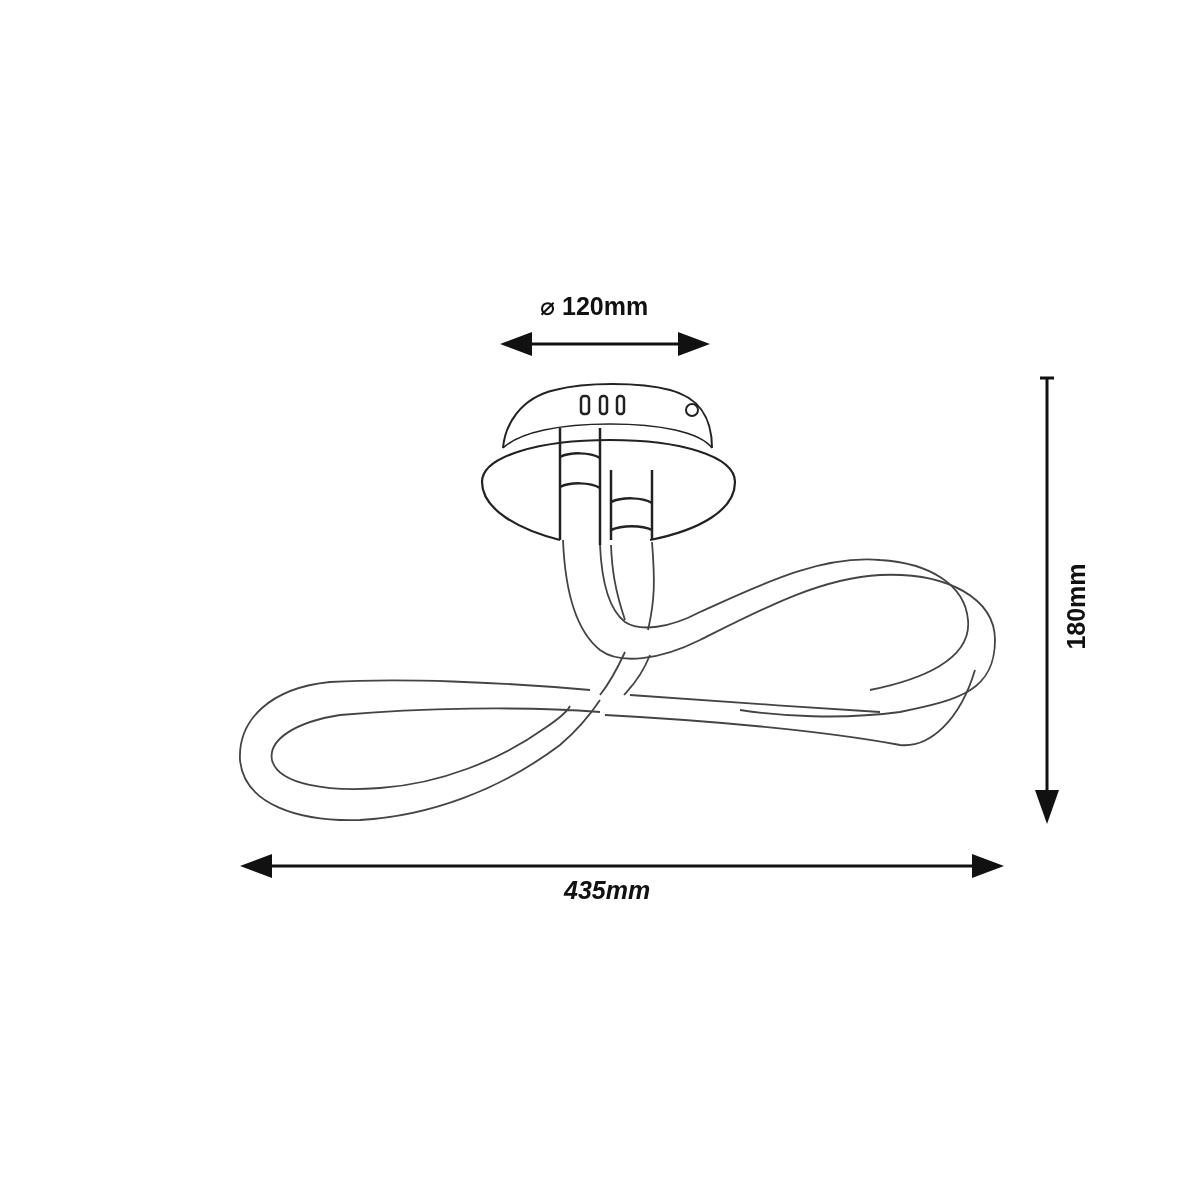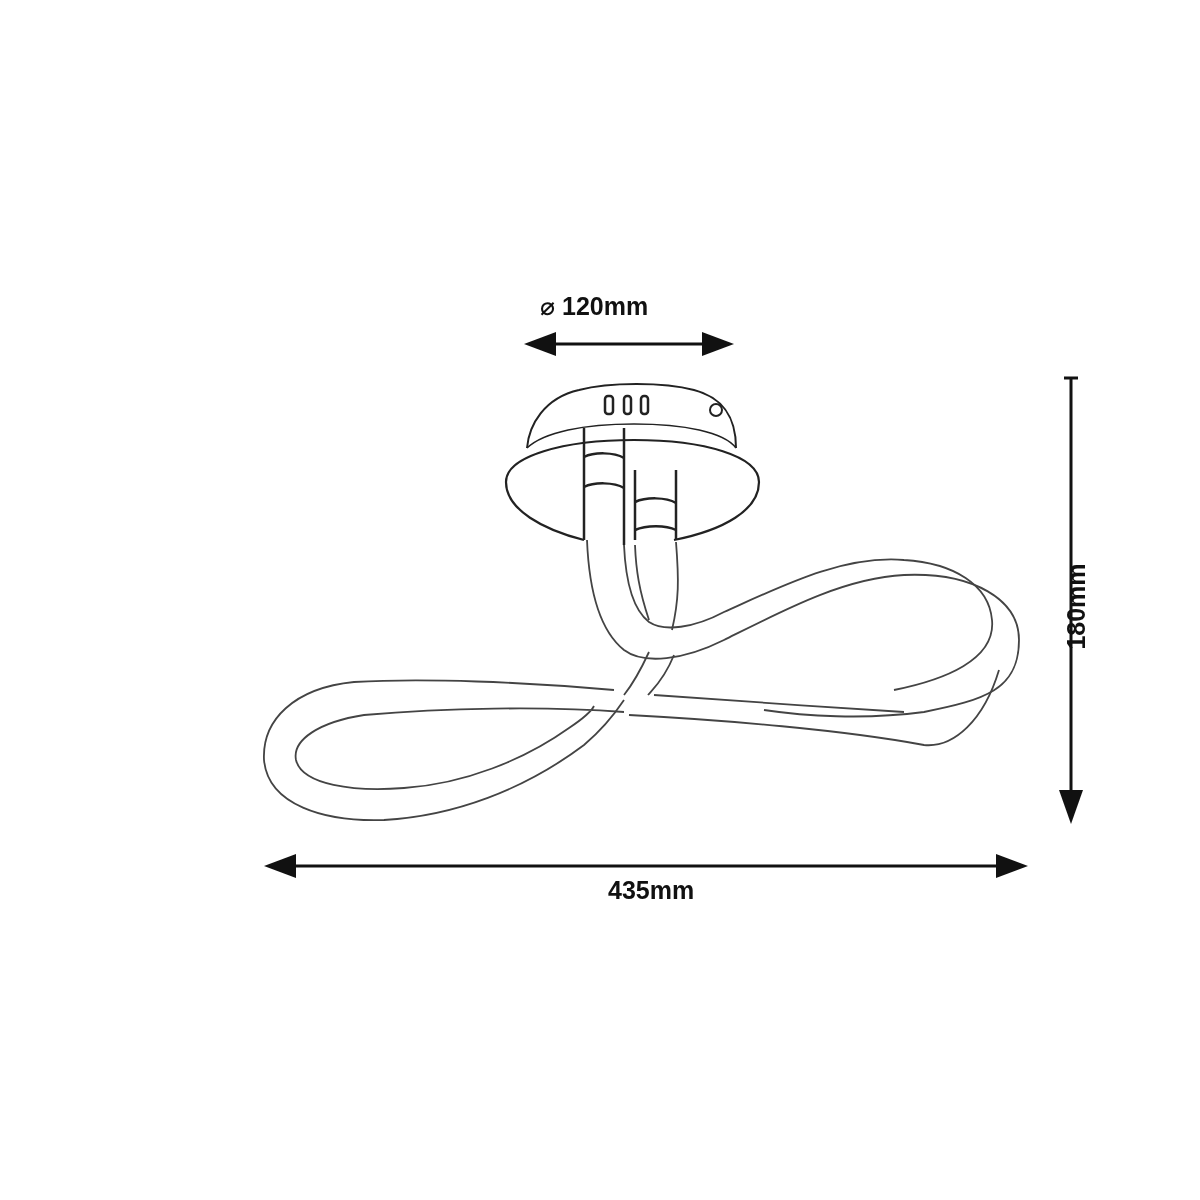--- a/index.html
+++ b/index.html
@@ -1,26 +1,26 @@
 <!DOCTYPE html>
 <html><head>
   <meta charset="utf-8">
   <style>
     html, body { margin: 0; padding: 0; background: #ffffff; }
     body { width: 1200px; height: 1200px; position: relative; overflow: hidden; }
-    .canvas { position: absolute; left: 0; top: 0; width: 1064px; height: 1200px; padding-left: 24px; }
+    .canvas { position: absolute; left: 0; top: 0; width: 1064px; height: 1200px; }
     .dim-label {
       position: absolute;
       font-family: "Liberation Sans", "DejaVu Sans", sans-serif;
       font-weight: bold;
       color: #111111;
       white-space: nowrap;
     }
     .dim-top { left: 540px; top: 292px; font-size: 25px; letter-spacing: 0px; }
-    .dim-bottom { left: 608px; top: 876px; font-size: 25px; }
+    .dim-bottom { left: 564px; top: 876px; font-size: 25px; font-style: italic; }
     .dim-right {
       left: 1031px; top: 592px; font-size: 25px;
       transform: rotate(-90deg); transform-origin: center center;
       width: 90px; text-align: center;
     }
   </style>
 </head>
 <body>
 
 <div class="canvas">

